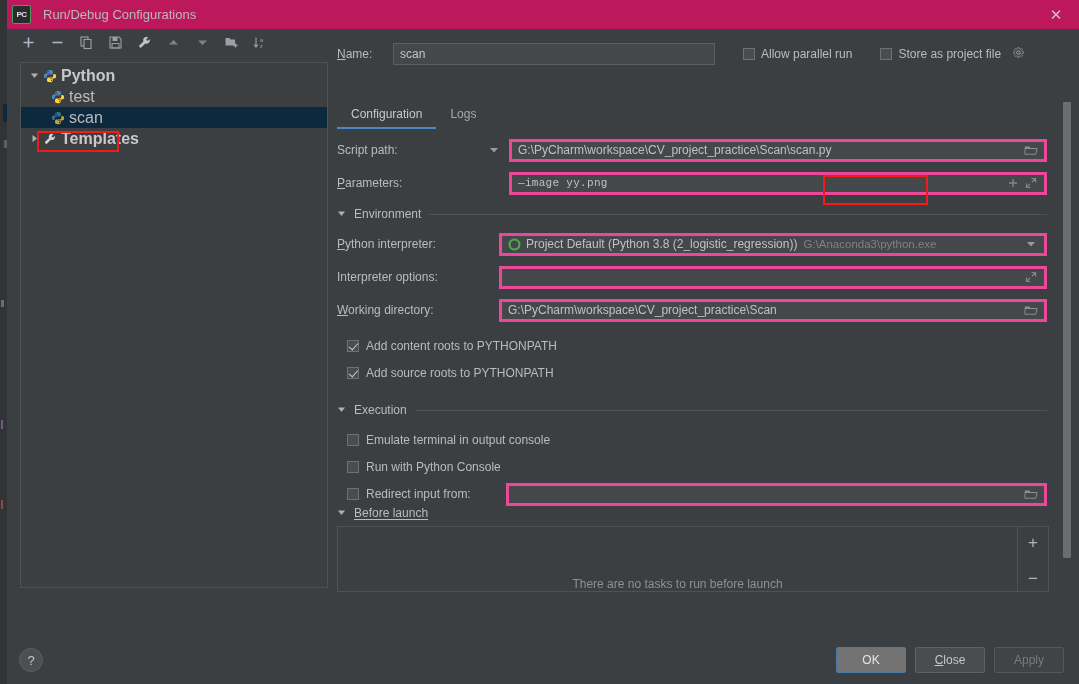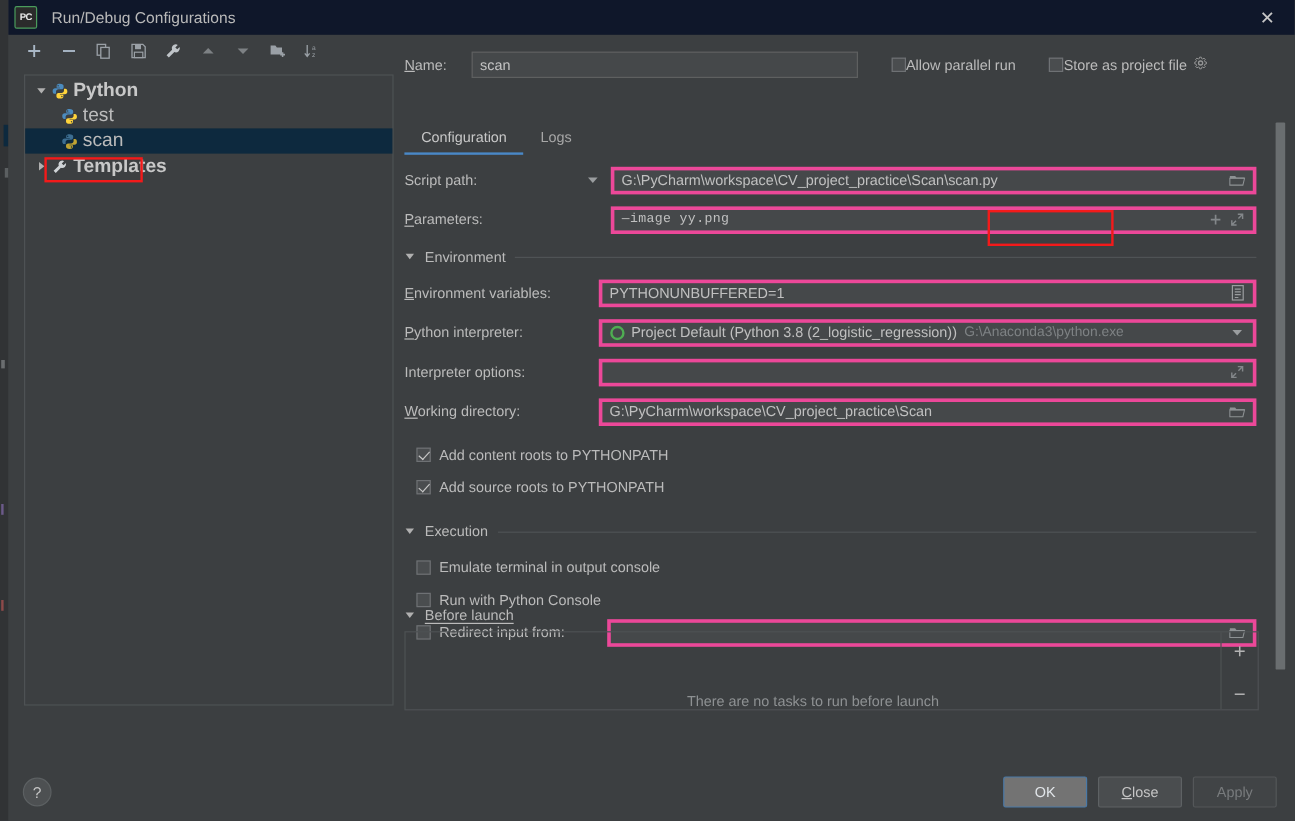--- a/index.html
+++ b/index.html
@@ -37,21 +37,21 @@
     display: flex;
     flex-direction: column;
   }
 
   
   .titlebar {
     height: 29px;
     flex: 0 0 29px;
     display: flex;
     align-items: center;
-    background: #0f172a;
+    background: #be185d;
     position: relative;
   }
   .pc-logo {
     width: 17px; height: 17px;
     margin-left: 5px;
     background: #2b2b2b;
     border: 1.5px solid #4a9c5c;
     border-radius: 2px;
     display: flex; align-items: center; justify-content: center;
     font-size: 8px; font-weight: bold;
@@ -164,20 +164,21 @@
     box-sizing: border-box;
     color: #c4c4c4;
     font-size: 12px;
     padding: 0 6px;
     line-height: 20px;
     font-family: "Liberation Sans", sans-serif;
   }
   .cb-wrap {
     display: flex;
     align-items: center;
+    gap: 6px;
     cursor: pointer;
     margin-left: 28px;
     text-align: right;
   }
   .cbox {
     width: 12px; height: 12px;
     border: 1px solid #6e7174;
     background: #4a4d4f;
     box-sizing: border-box;
     position: relative;
@@ -616,32 +617,20 @@
         <div class="section-head">
           <span>
             <svg width="9" height="9" viewBox="0 0 9 9">
                 <path d="M1 2.5h7L4.5 7z" fill="#b0b0b0"></path>
               </svg>
           </span>
           <span class="sh-txt">Environment</span>
           <span class="sh-line"></span>
         </div>
 
-        <div class="row">
-          <div class="lbl wide"><span class="u">E</span>nvironment variables:</div>
-          <div class="field">
-            <span class="txt">PYTHONUNBUFFERED=1</span>
-            <span class="fld-icon">
-              <svg width="13" height="14" viewBox="0 0 13 14">
-                <rect x="2" y="1" width="9" height="12" fill="none" stroke="#9a9d9f" stroke-width="1"></rect>
-                <path d="M4 4h5M4 6.3h5M4 8.6h5M4 10.9h3" stroke="#9a9d9f" stroke-width="1"></path>
-              </svg>
-            </span>
-          </div>
-        </div>
 
         <div class="row">
           <div class="lbl wide"><span class="u">P</span>ython interpreter:</div>
           <div class="field">
             <span style="display:flex;align-items:center;flex:1 1 auto;overflow:hidden;white-space:nowrap;">
               <span style="margin-right:5px;display:flex;">
                 <svg width="13" height="13" viewBox="0 0 13 13">
                     <circle cx="6.5" cy="6.5" r="5" fill="none" stroke="#4fae52" stroke-width="2"></circle>
                   </svg>
               </span>

